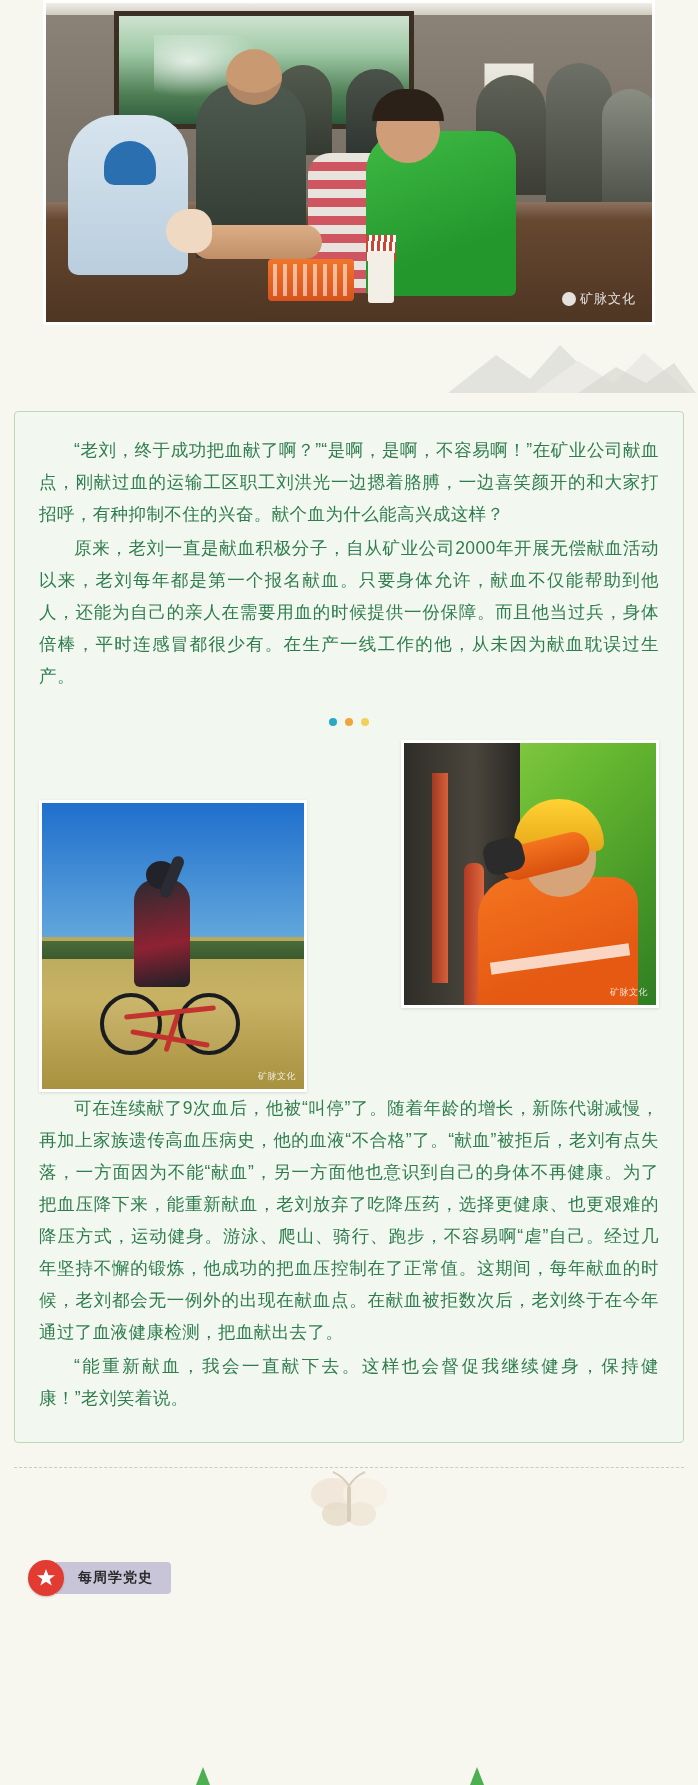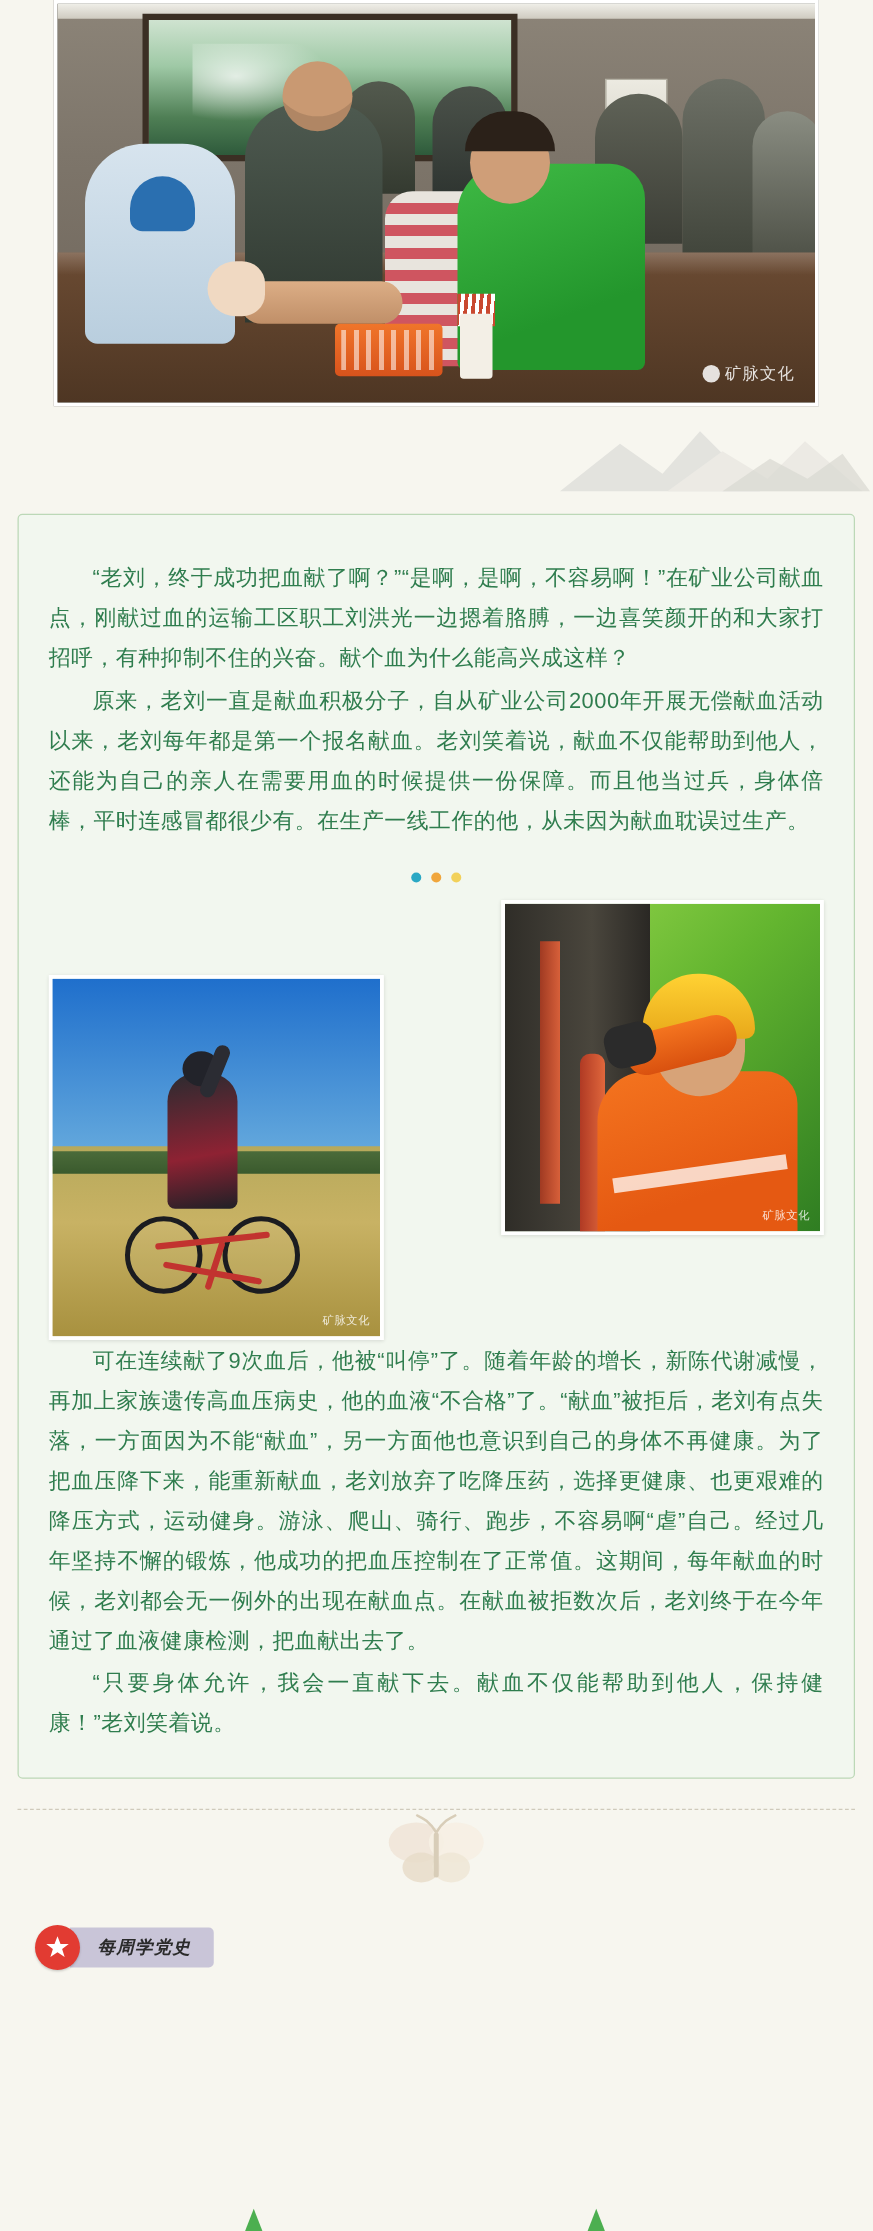--- a/index.html
+++ b/index.html
@@ -246,21 +246,21 @@
     right: 0;
     bottom: 0;
   }
 
   
   .card {
     margin: 14px 14px 0 14px;
     background: #f2f7ef;
     border: 1px solid #bcd8b7;
     border-radius: 4px;
-    padding: 34px 24px 26px 24px;
+    padding: 22px 24px 26px 24px;
     box-sizing: border-box;
     width: 670px;
   }
   p.para {
     margin: 0 0 2px 0;
     color: #2f7d4e;
     font-size: 17.5px;
     line-height: 32px;
     text-align: justify;
     text-indent: 2em;
@@ -489,21 +489,20 @@
   .tag-badge svg { display: block; }
   .tag-label {
     margin-left: -8px;
     background: #c9c5d8;
     color: #2b2b2b;
     font-size: 14px;
     font-weight: bold;
     padding: 7px 18px 7px 22px;
     border-radius: 0 4px 4px 0;
     letter-spacing: 1px;
-    font-style: italic;
   }
   .footer-sprouts {
     position: absolute;
     left: 0; right: 0;
     bottom: 0;
     height: 26px;
   }
   .sprout {
     position: absolute;
     bottom: 0;
@@ -554,21 +553,21 @@
     <svg width="260" height="60" viewBox="0 0 260 60">
       <path d="M10 56 L58 18 L92 42 L122 8 L170 56 Z" fill="#e3e3de"></path>
       <path d="M96 56 L140 24 L176 46 L206 16 L252 56 Z" fill="#eceae4"></path>
       <path d="M140 56 L178 30 L208 46 L236 26 L258 56 Z" fill="#d8d8d2" opacity=".7"></path>
     </svg>
   </div>
 
   <div class="card">
 
     <p class="para">“老刘，终于成功把血献了啊？”“是啊，是啊，不容易啊！”在矿业公司献血点，刚献过血的运输工区职工刘洪光一边摁着胳膊，一边喜笑颜开的和大家打招呼，有种抑制不住的兴奋。献个血为什么能高兴成这样？</p>
-    <p class="para">原来，老刘一直是献血积极分子，自从矿业公司2000年开展无偿献血活动以来，老刘每年都是第一个报名献血。老刘笑着说，献血不仅能帮助到他人，还能为自己的亲人在需要用血的时候提供一份保障。而且他当过兵，身体倍棒，平时连感冒都很少有。在生产一线工作的他，从未因为献血耽误过生产。</p>
+    <p class="para">原来，老刘一直是献血积极分子，自从矿业公司2000年开展无偿献血活动以来，老刘每年都是第一个报名献血。只要身体允许，献血不仅能帮助到他人，还能为自己的亲人在需要用血的时候提供一份保障。而且他当过兵，身体倍棒，平时连感冒都很少有。在生产一线工作的他，从未因为献血耽误过生产。</p>
 
     <div class="dots">
       <i style="background:#2aa8c4"></i>
       <i style="background:#f0a63c"></i>
       <i style="background:#f2d15a"></i>
     </div>
 
     <div class="collage">
 
       <div class="photo photo-worker">
@@ -597,21 +596,21 @@
         </div>
         <div class="bike-rider"></div>
         <div class="bike-rider-head"></div>
         <div class="bike-arm-up"></div>
         <div class="photo-wm">矿脉文化</div>
       </div>
 
     </div>
 
     <p class="para">可在连续献了9次血后，他被“叫停”了。随着年龄的增长，新陈代谢减慢，再加上家族遗传高血压病史，他的血液“不合格”了。“献血”被拒后，老刘有点失落，一方面因为不能“献血”，另一方面他也意识到自己的身体不再健康。为了把血压降下来，能重新献血，老刘放弃了吃降压药，选择更健康、也更艰难的降压方式，运动健身。游泳、爬山、骑行、跑步，不容易啊“虐”自己。经过几年坚持不懈的锻炼，他成功的把血压控制在了正常值。这期间，每年献血的时候，老刘都会无一例外的出现在献血点。在献血被拒数次后，老刘终于在今年通过了血液健康检测，把血献出去了。</p>
-    <p class="para">“只要身体允许，我会一直献下去。献血不仅能帮助到他人，保持健康！”老刘笑着说。</p>
+    <p class="para">“能重新献血，我会一直献下去。这样也会督促我继续健身，保持健康！”老刘笑着说。</p>
   </div>
 
   <div class="flourish">
     <svg class="butterfly" width="96" height="64" viewBox="0 0 96 64">
       <ellipse cx="32" cy="24" rx="22" ry="16" fill="#efe6d8" opacity=".9"></ellipse>
       <ellipse cx="64" cy="24" rx="22" ry="16" fill="#f6efe3" opacity=".9"></ellipse>
       <ellipse cx="36" cy="44" rx="15" ry="12" fill="#e7dcc9" opacity=".85"></ellipse>
       <ellipse cx="60" cy="44" rx="15" ry="12" fill="#efe6d6" opacity=".85"></ellipse>
       <rect x="46" y="16" width="4" height="36" rx="2" fill="#d8cdb8"></rect>
       <path d="M48 16 C42 6, 36 4, 32 2" stroke="#d8cdb8" stroke-width="2" fill="none"></path>

